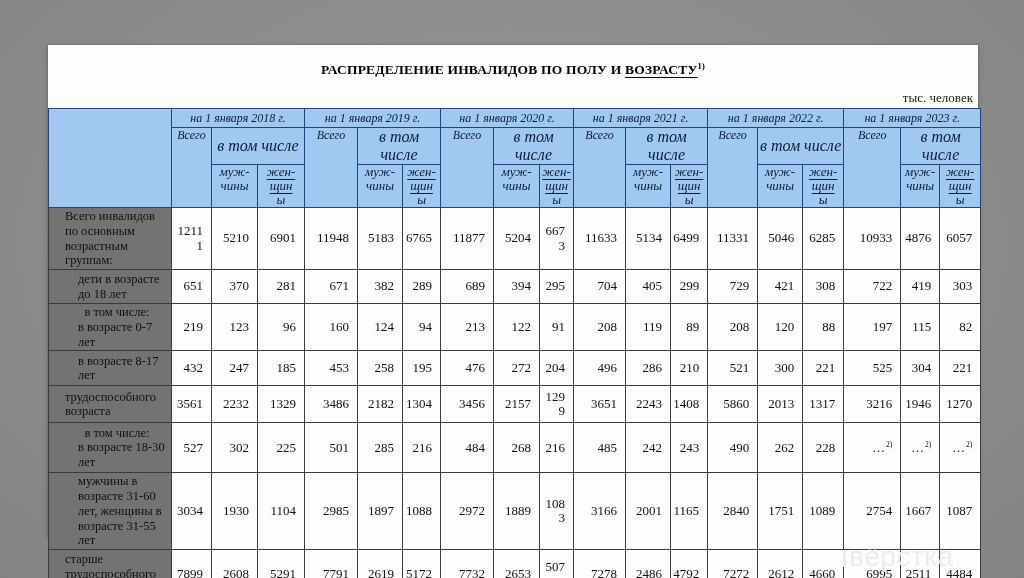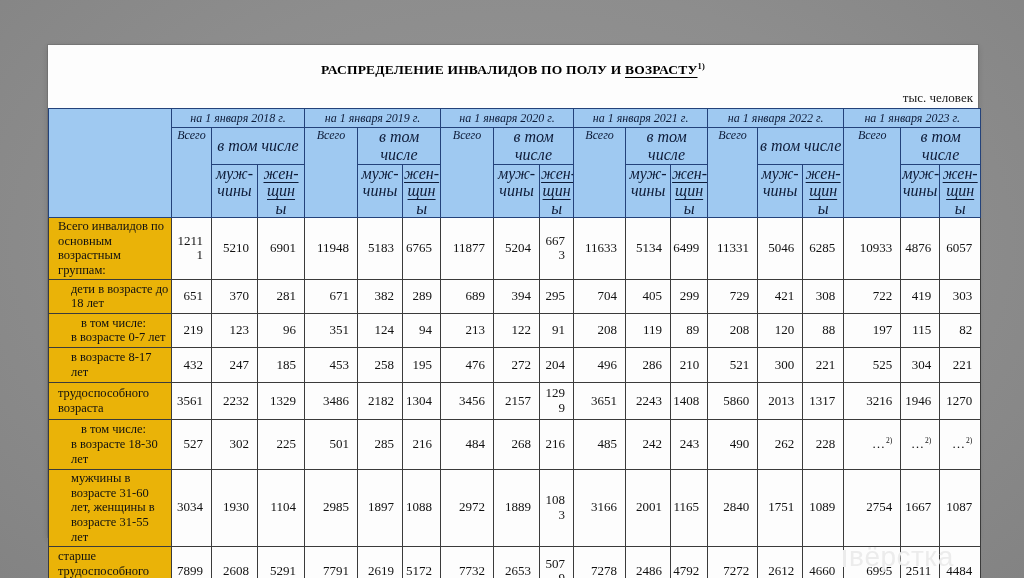--- a/index.html
+++ b/index.html
@@ -41,28 +41,28 @@
   table.stat thead th {
     background:#9fc9f1; border:1px solid #24427a;
     font-style:italic; font-weight:normal; color:#0d1b38;
     padding:0 1px; overflow:hidden;text-align:center;
   }
   .th-corner { }
   .th-year  { font-size:12px; height:18px; }
   .th-total { font-size:12px; vertical-align:top; padding-top:1px; }
   .th-incl  { font-size:16px; height:18px; }
   .th-mw    {
-    font-size:16px; height:38px; vertical-align:top; padding-top:1px;
+    font-size:13px; height:38px; vertical-align:top; padding-top:1px;
     white-space:pre-line; line-height:1.08;
   }
   table.stat tbody th.rowlabel {
-    border:1px solid #3b3b3b; background:#eab308;
+    border:1px solid #3b3b3b; background:#737373;
     font-weight:normal; font-size:12.5px; color:#111;
     text-align:left; vertical-align:middle;
-    padding:1px 2px 1px 9px; line-height:1.18; overflow:hidden;
+    padding:1px 2px 1px 16px; line-height:1.18; overflow:hidden;
   }
   table.stat tbody td.val {
     border:1px solid #3b3b3b; background:#fdfdfd;
     font-size:13px; color:#111;
     text-align:right; vertical-align:middle;
     padding:0 8px 0 0; line-height:1.12;
     word-break:break-all; overflow:hidden;
   }
   td.val.masked { background:#f1f180; color:#84846a; font-size:10px; letter-spacing:1px; }
   td.val.masked sup { font-size:7.5px; letter-spacing:0; }
@@ -220,21 +220,21 @@
             <td class="val">303</td>
           </tr>
           <tr style="height: 34px;">
             <th class="rowlabel">
               <span class="lbl-line lbl-center"><span>в том числе:</span></span>
               <span class="lbl-line ind-1"><span>в возрасте 0-7 лет</span></span>
             </th>
             <td class="val">219</td>
             <td class="val">123</td>
             <td class="val">96</td>
-            <td class="val">351</td>
+            <td class="val">160</td>
             <td class="val">124</td>
             <td class="val">94</td>
             <td class="val">213</td>
             <td class="val">122</td>
             <td class="val">91</td>
             <td class="val">208</td>
             <td class="val">119</td>
             <td class="val">89</td>
             <td class="val">208</td>
             <td class="val">120</td>

